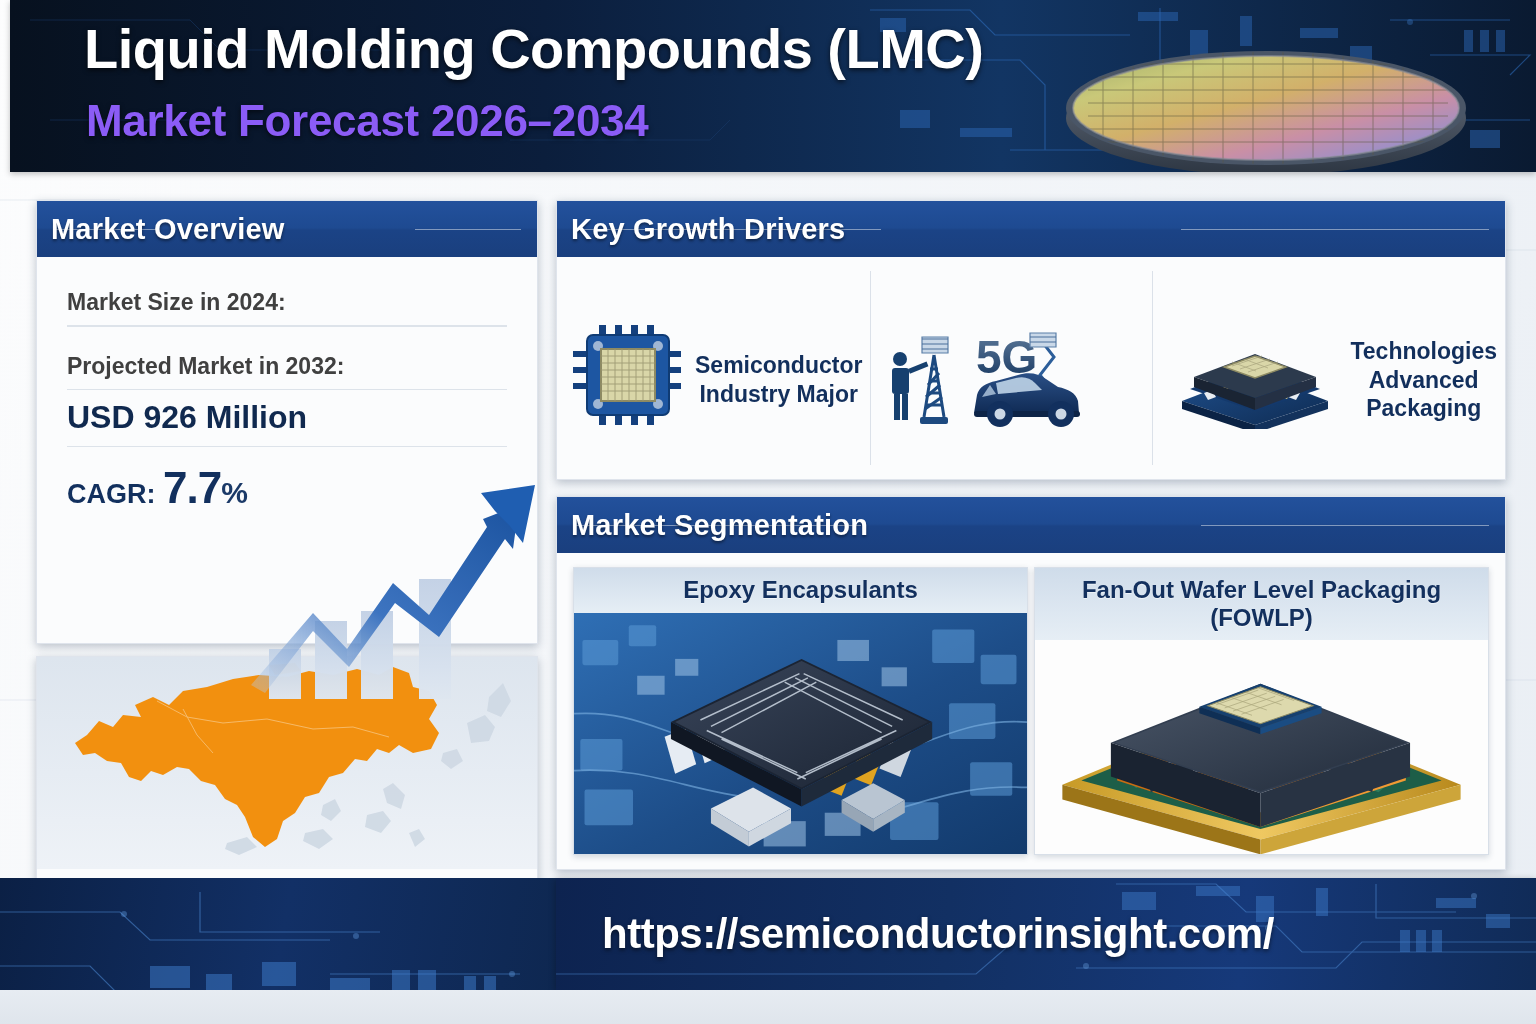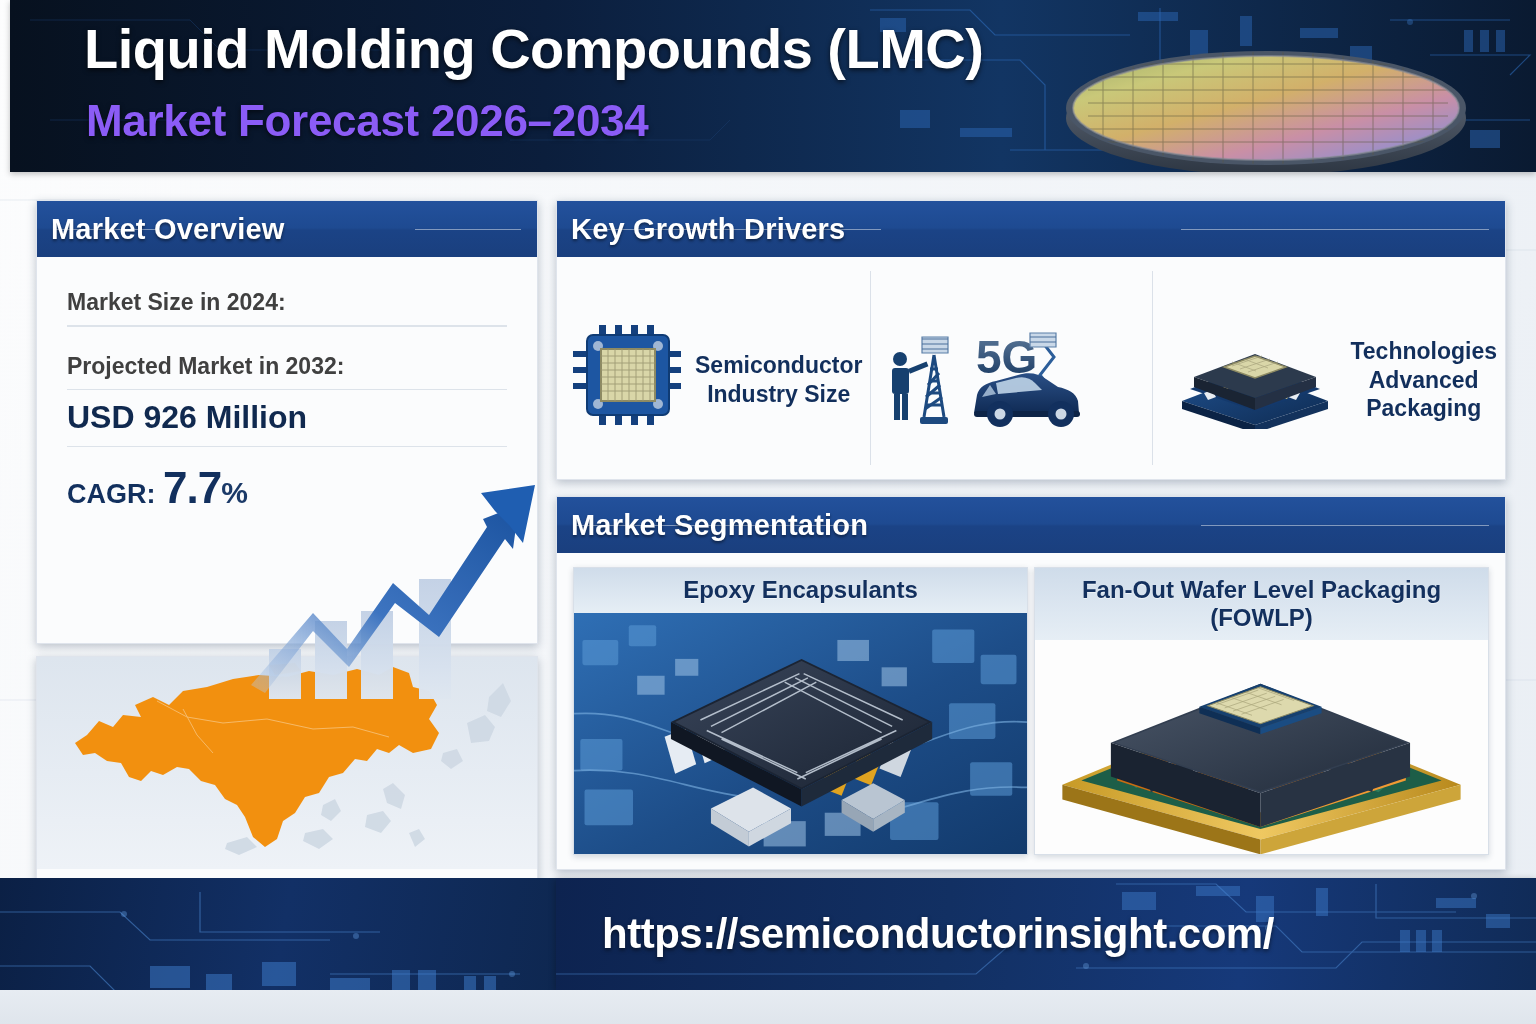--- a/index.html
+++ b/index.html
@@ -368,21 +368,21 @@
             </g>
             <rect x="36" y="28" width="54" height="52" fill="#d9d6a8" stroke="#8d8a63" stroke-width="2"></rect>
             <g stroke="#9a9770" stroke-width="1" opacity=".85">
               <path d="M36 35 H90 M36 42 H90 M36 49 H90 M36 56 H90 M36 63 H90 M36 70 H90"></path>
               <path d="M43 28 V80 M50 28 V80 M57 28 V80 M64 28 V80 M71 28 V80 M78 28 V80 M85 28 V80"></path>
             </g>
           </svg>
         </div>
         <div class="driver-label">
           <div>Semiconductor</div>
-          <div>Industry Size</div>
+          <div>Industry Major</div>
         </div>
       </div>
 
       <div class="driver">
         <div class="driver-icon">
           <svg width="210" height="108" viewBox="0 0 210 108">
             <defs>
               <linearGradient id="g5g" x1="0" y1="0" x2="0" y2="1">
                 <stop offset="0%" stop-color="#5f7b9b"></stop>
                   <stop offset="100%" stop-color="#15365f"></stop>

